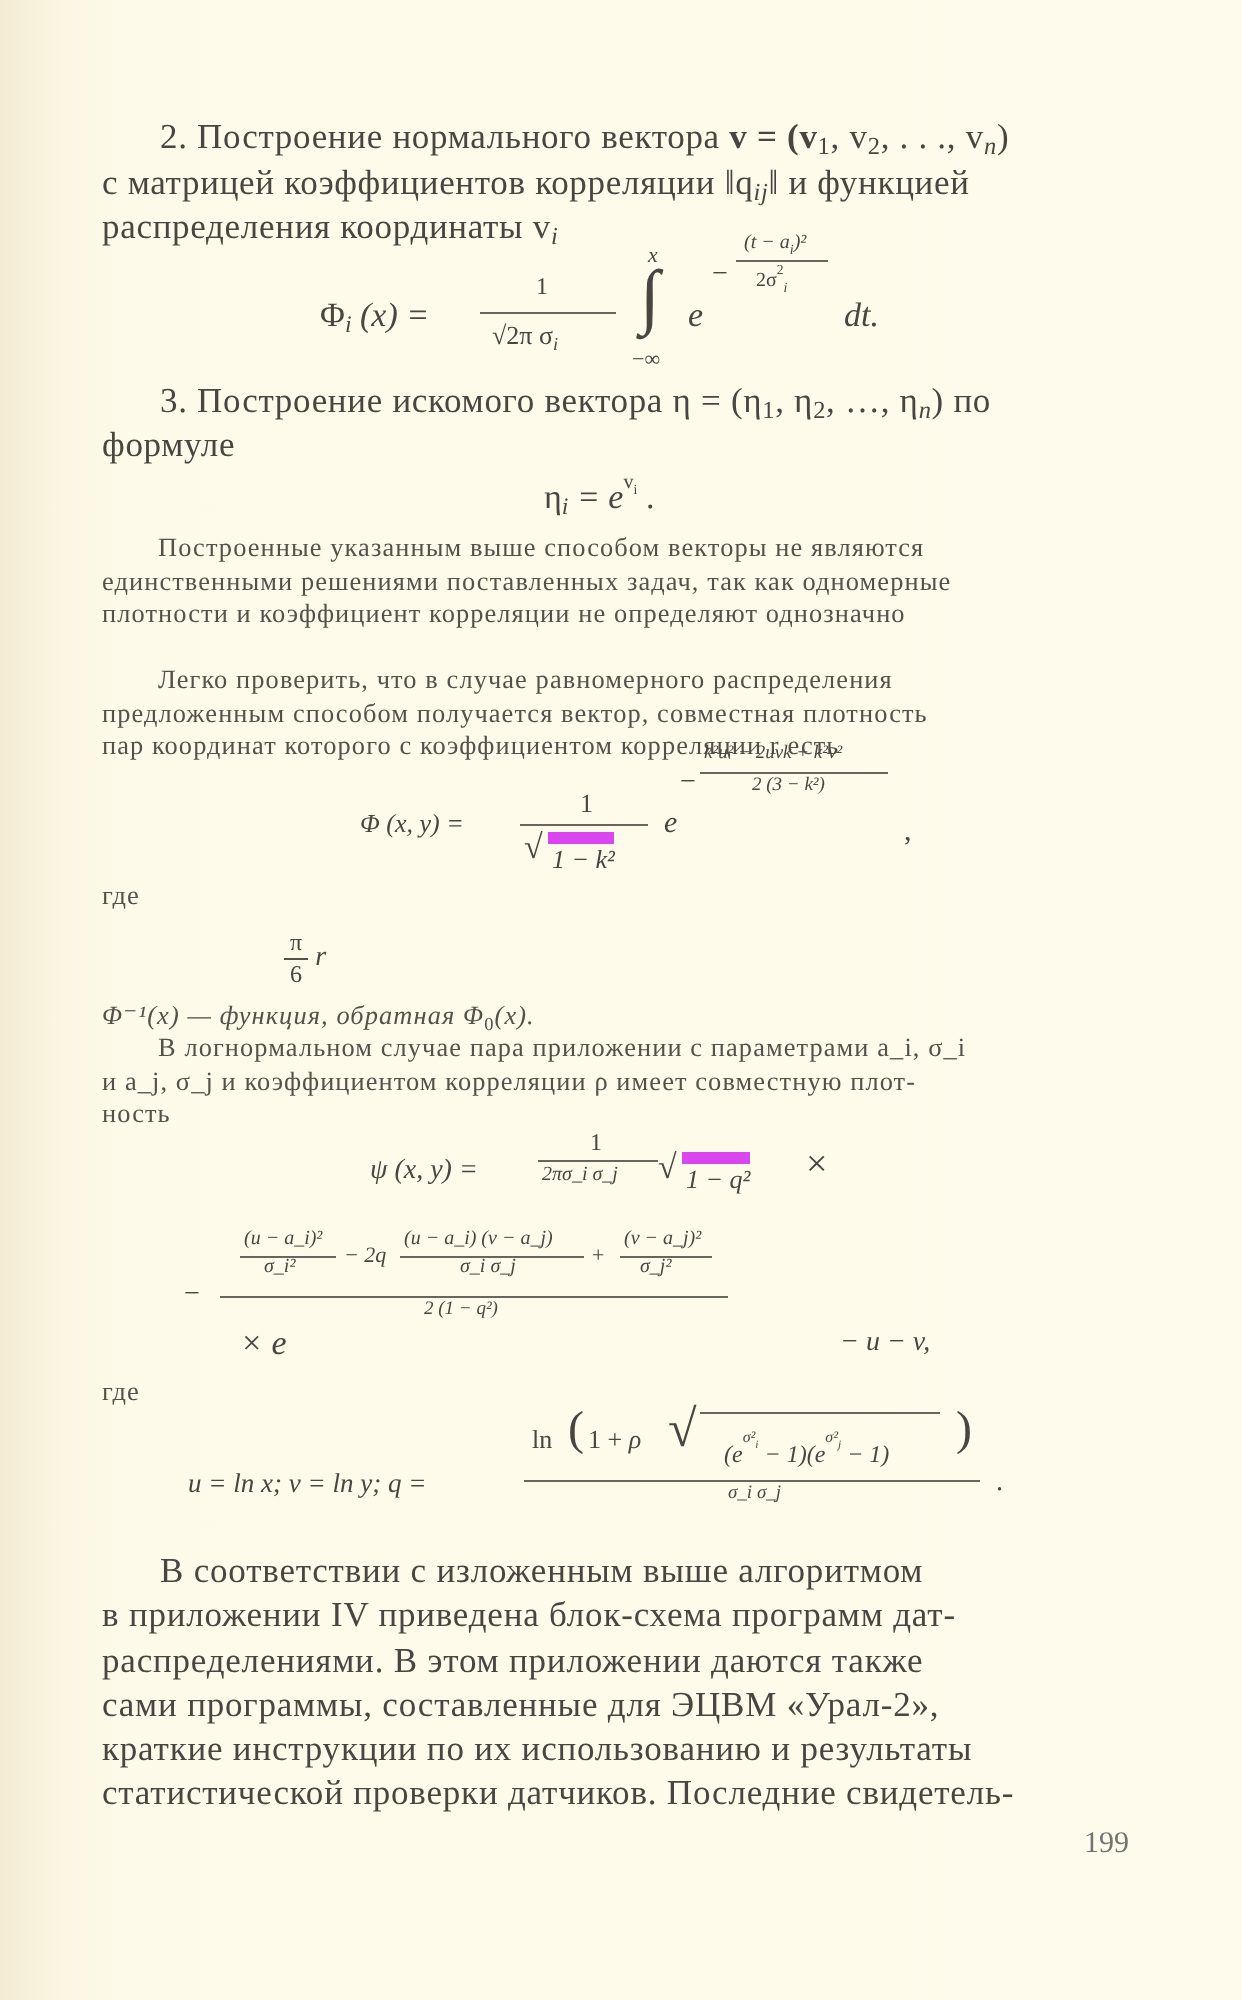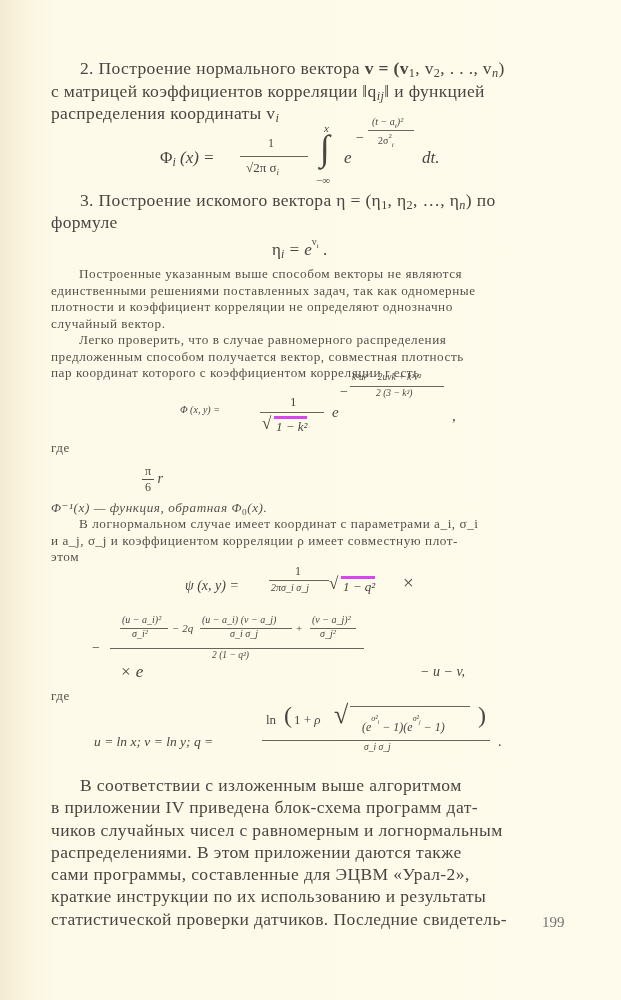--- a/index.html
+++ b/index.html
@@ -14,21 +14,21 @@
   .abs { position:absolute; white-space:nowrap; }
   .big { font-size:17.5px; letter-spacing:0.35px; }
   .small { font-size:13.2px; letter-spacing:0.55px; color:#55504a; }
   i, .it { font-style:italic; }
   .b { font-weight:bold; }
   sub { font-size:70%; vertical-align:-3px; }
   sup { font-size:68%; vertical-align:6px; }
   .frac { display:inline-block; vertical-align:middle; text-align:center; }
   .frac .num { display:block; padding:0 3px; }
   .frac .den { display:block; padding:0 3px; border-top:1px solid #55504a; }
-  .sqrt { border-top:3px solid #d946ef; padding-left:2px; }
+  .sqrt { border-top:6px solid #d946ef; padding-left:2px; }
   .eq { font-size:15px; color:#4a4540; }
   .rule { position:absolute; height:1px; background:#6a645c; }
 </style>
 </head>
 <body>
 
 <div class="page">
 
   <div class="abs big" style="left:80px;top:58px;">
     <span>2. Построение нормального вектора </span><span class="b">v = (v</span><sub>1</sub><span>, v</span><sub>2</sub><span>, . . ., v</span><sub class="it">n</sub>)
@@ -64,31 +64,30 @@
   </div>
 
   <div class="abs" style="left:272px;top:236px;font-size:17px;">
     <span>η</span><sub class="it">i</sub><span class="it"> = e</span><sup style="font-size:10px;vertical-align:10px;"><span>v</span><sub>i</sub></sup><span> .</span>
   </div>
 
   <div class="abs small" style="left:51px;top:266px;line-height:16.5px;">
     <div style="padding-left:28px;">Построенные указанным выше способом векторы не являются</div>
     <div>единственными решениями поставленных задач, так как одномерные</div>
     <div>плотности и коэффициент корреляции не определяют однозначно</div>
-    <div>случайный вектор.</div>
   </div>
 
   <div class="abs small" style="left:51px;top:332px;line-height:16.5px;">
     <div style="padding-left:28px;">Легко проверить, что в случае равномерного распределения</div>
     <div>предложенным способом получается вектор, совместная плотность</div>
     <div>пар координат которого с коэффициентом корреляции r есть</div>
   </div>
 
   <div class="abs eq" style="left:180px;top:378px;width:300px;height:70px;">
-    <span class="abs it" style="left:0;top:26px;font-size:10px;text-align:right;">Φ (x, y) = </span>
+    <span class="abs it" style="left:0;top:26px;font-size:13px;text-align:right;">Φ (x, y) = </span>
     <span class="abs" style="left:110px;top:16px;font-size:13px;">1</span>
     <div class="rule" style="left:80px;top:34px;width:64px;"></div>
     <span class="abs" style="left:82px;top:36px;font-size:17px;">√</span>
     <span class="abs it sqrt" style="left:94px;top:38px;font-size:13px;">1 − k²</span>
     <span class="abs it" style="left:152px;top:26px;font-size:15px;">e</span>
     <span class="abs" style="left:160px;top:6px;font-size:14px;">−</span>
     <span class="abs it" style="left:172px;top:-6px;font-size:9.5px;">k²u² − 2uvk + k²v²</span>
     <div class="rule" style="left:170px;top:8px;width:94px;"></div>
     <span class="abs it" style="left:196px;top:10px;font-size:9.5px;">2 (3 − k²)</span>
     <span class="abs" style="left:272px;top:30px;font-size:15px;">,</span>
@@ -98,23 +97,23 @@
 
   <div class="abs eq it" style="left:142px;top:464px;font-size:14px;">
     <span class="frac" style="font-style:normal;font-size:12px;"><span class="num">π</span><span class="den">6</span></span><span> r</span>
   </div>
 
   <div class="abs small" style="left:51px;top:500px;">
     <span class="it">Φ⁻¹(x) — функция, обратная Φ</span><sub>0</sub><span class="it">(x).</span>
   </div>
 
   <div class="abs small" style="left:51px;top:516px;line-height:16.5px;">
-    <div style="padding-left:28px;">В логнормальном случае имеет координат с параметрами a_i, σ_i</div>
+    <div style="padding-left:28px;">В логнормальном случае пара приложении с параметрами a_i, σ_i</div>
     <div>и a_j, σ_j и коэффициентом корреляции ρ имеет совместную плот-</div>
-    <div>этом</div>
+    <div>ность</div>
   </div>
 
   <div class="abs eq" style="left:185px;top:566px;width:200px;height:40px;">
     <span class="abs it" style="left:0;top:12px;font-size:14px;">ψ (x, y) = </span>
     <span class="abs" style="left:110px;top:-2px;font-size:12px;">1</span>
     <div class="rule" style="left:84px;top:14px;width:60px;"></div>
     <span class="abs it" style="left:86px;top:16px;font-size:10px;">2πσ_i σ_j</span>
     <span class="abs" style="left:144px;top:8px;font-size:17px;">√</span>
     <span class="abs it sqrt" style="left:156px;top:10px;font-size:13px;">1 − q²</span>
     <span class="abs" style="left:218px;top:6px;font-size:19px;">×</span>
@@ -154,21 +153,20 @@
     <span class="abs it" style="left:268px;top:12px;font-size:12px;">(e<sup style="font-size:8px;vertical-align:10px;">σ²<sub>i</sub></sup> − 1)(e<sup style="font-size:8px;vertical-align:10px;">σ²<sub>j</sub></sup> − 1)</span>
     <span class="abs" style="left:384px;top:0px;font-size:24px;">)</span>
     <div class="rule" style="left:168px;top:38px;width:228px;"></div>
     <span class="abs it" style="left:270px;top:40px;font-size:9.5px;">σ_i σ_j</span>
     <span class="abs" style="left:404px;top:32px;font-size:14px;">.</span>
   </div>
 
   <div class="abs big" style="left:51px;top:774px;line-height:22.3px;letter-spacing:0.4px;">
     <div style="padding-left:29px;">В соответствии с изложенным выше алгоритмом</div>
     <div>в приложении IV приведена блок-схема программ дат-</div>
-    <div>чиков случайных чисел с равномерным и логнормальным</div>
     <div>распределениями. В этом приложении даются также</div>
     <div>сами программы, составленные для ЭЦВМ «Урал-2»,</div>
     <div>краткие инструкции по их использованию и результаты</div>
     <div>статистической проверки датчиков. Последние свидетель-</div>
   </div>
 
   <div class="abs" style="left:542px;top:914px;font-size:15px;color:#737373;">199</div>
 </div>
 
 </body></html>

